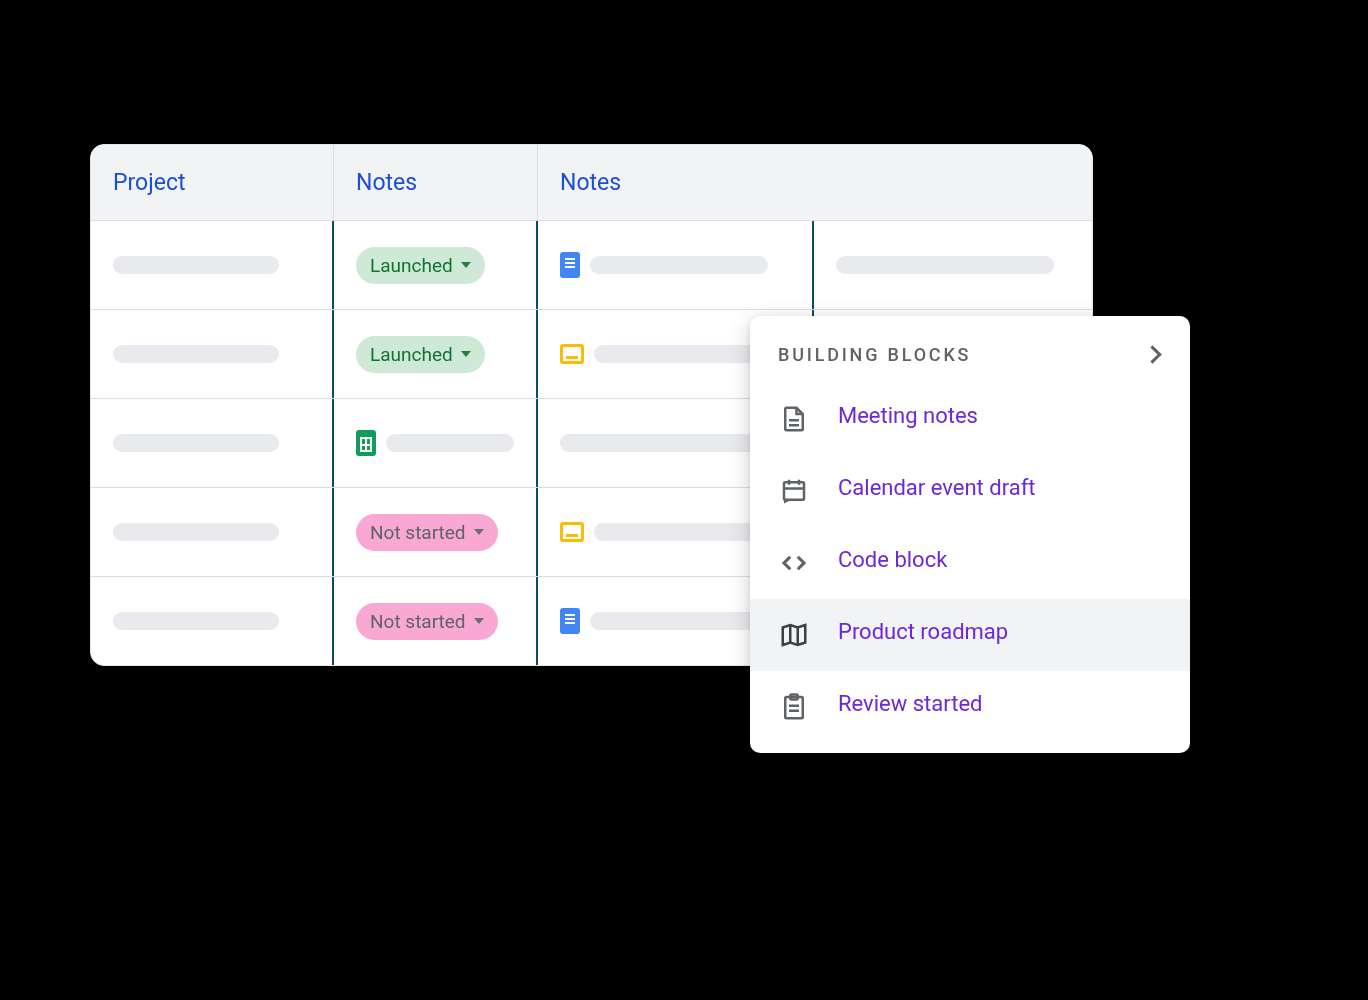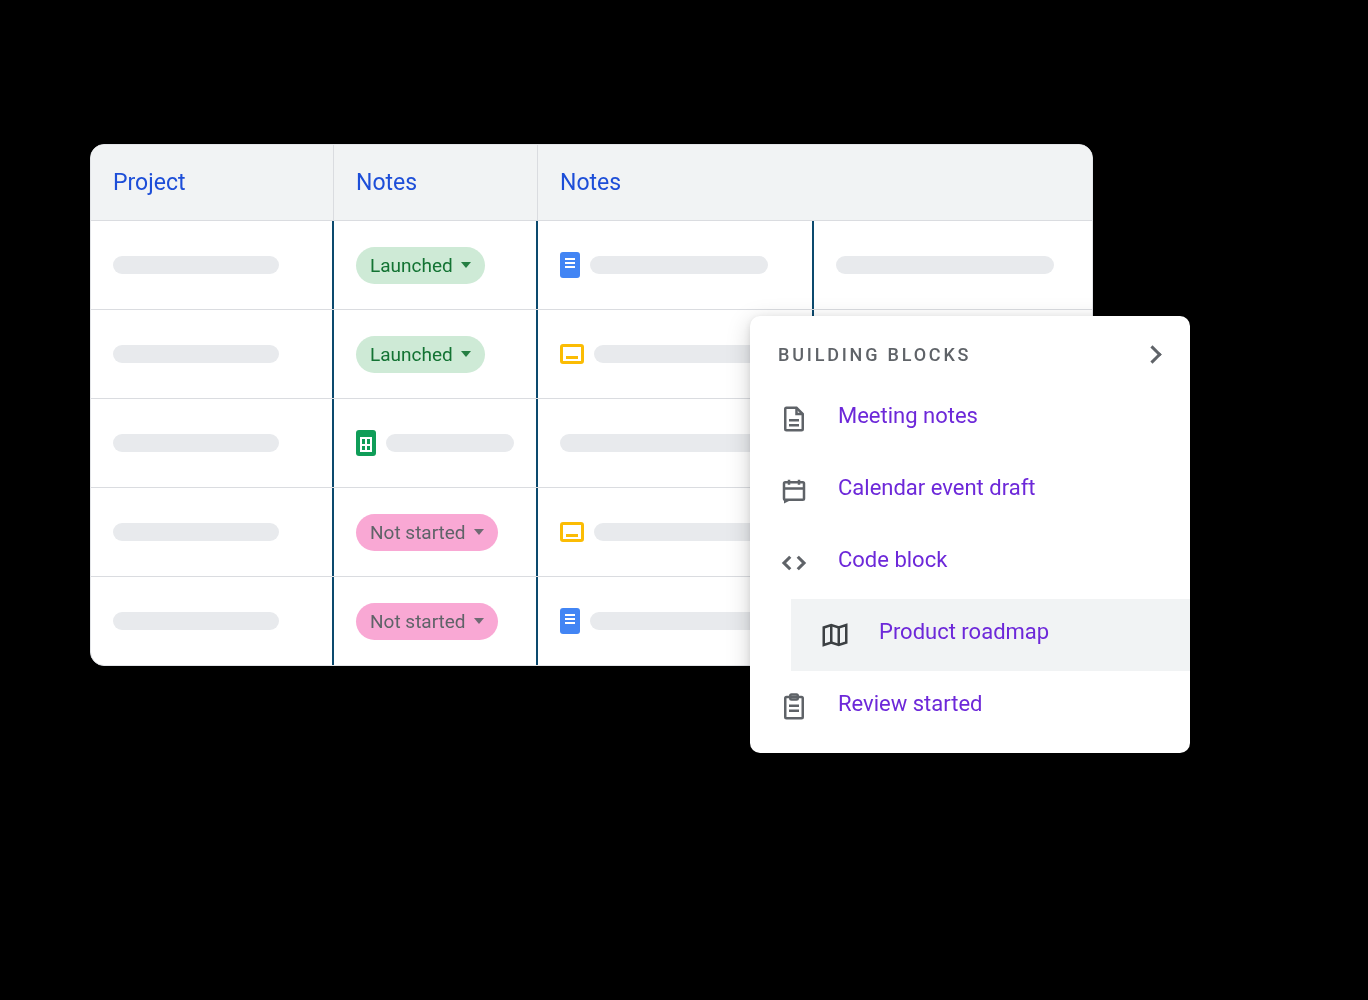--- a/index.html
+++ b/index.html
@@ -140,21 +140,21 @@
   }
 
   .menu-item {
     display: flex;
     gap: 28px;
     padding: 20px 28px;
     font-size: 22px;
     color: #6d28d9;
     cursor: pointer;
   }
-  .menu-item.highlighted { background: #f1f3f4; margin-left: 41px; }
+  .menu-item.highlighted { background: #f1f3f4; }
   .menu-icon { width: 32px; height: 32px; flex: none; display:flex; align-items:center; justify-content:center; }
   .menu-icon svg { width:30px; height:30px; }
 </style>
 </head>
 <body>
 
 <div class="table-card">
   <div class="thead">
     <div class="th">Project</div>
     <div class="th">Notes</div>

